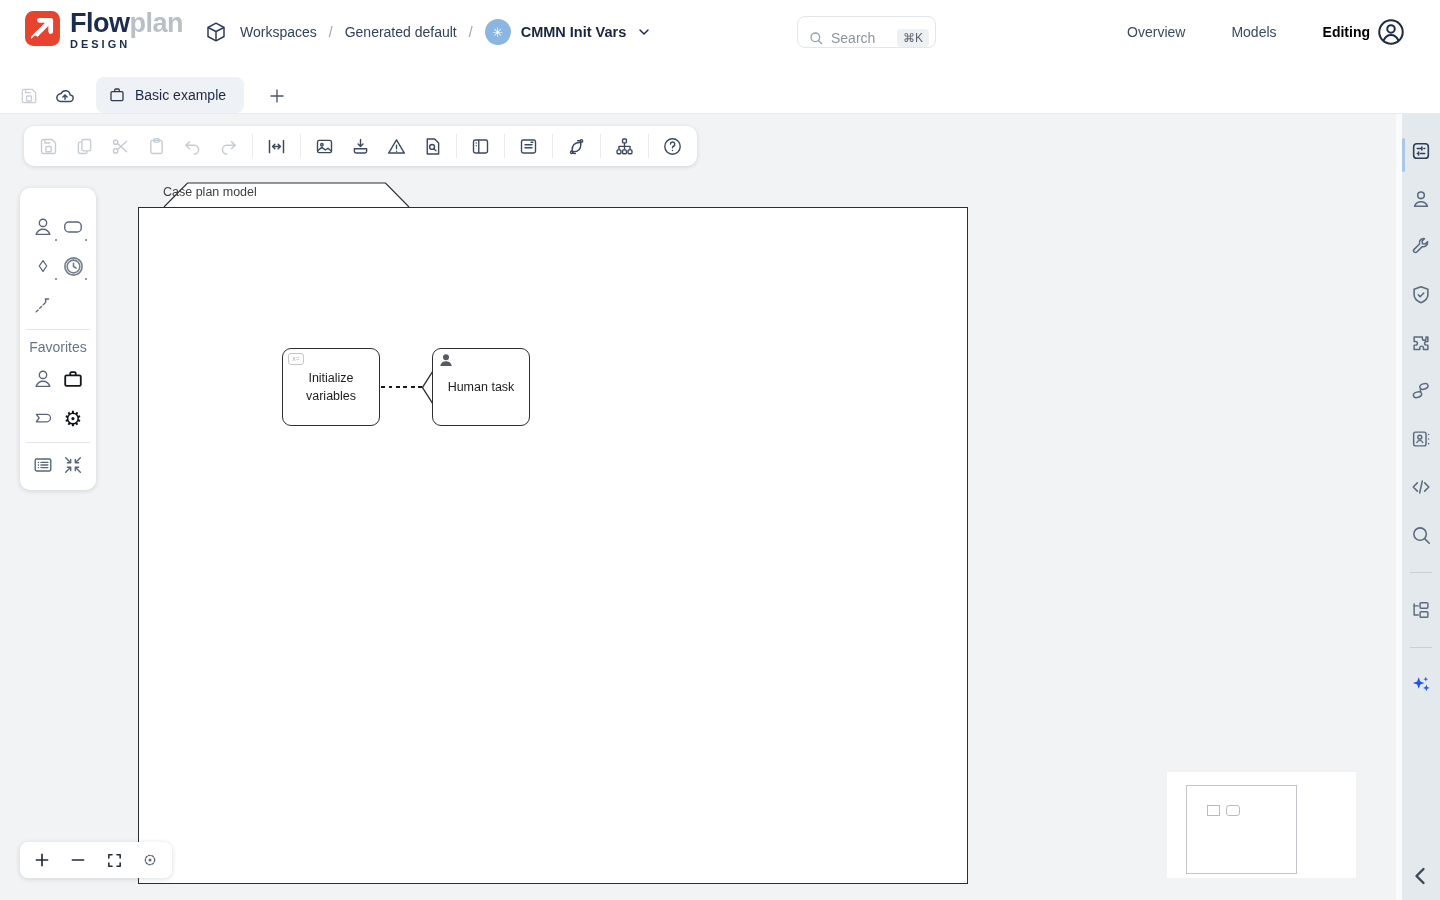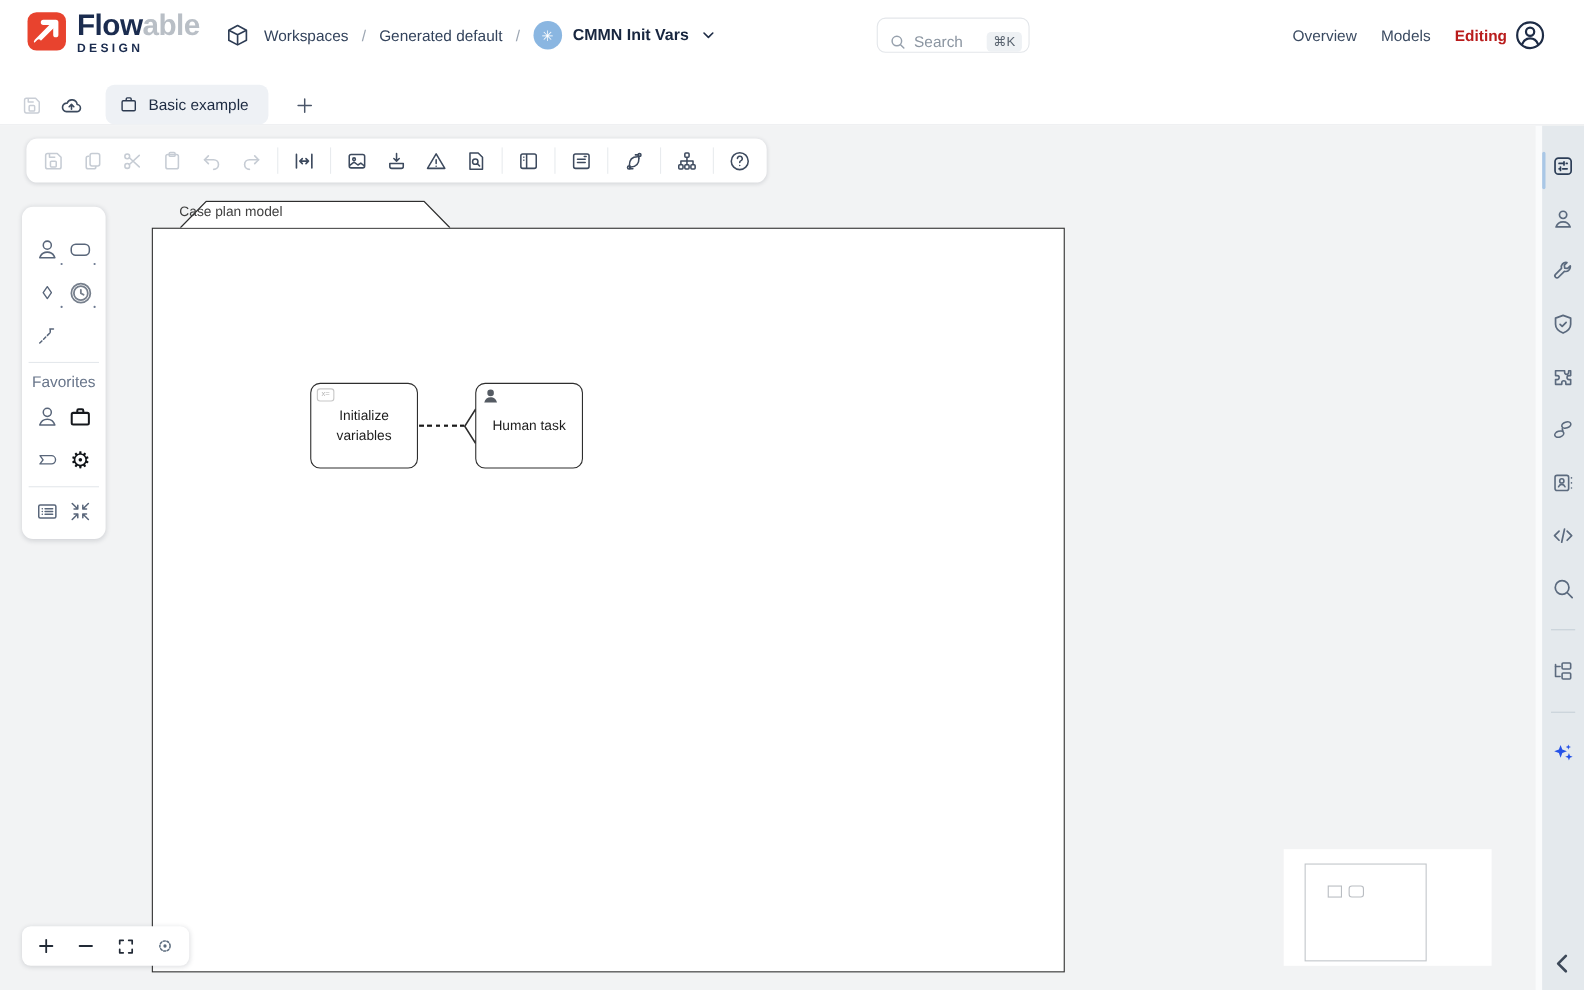--- a/index.html
+++ b/index.html
@@ -16,22 +16,22 @@
   .brand .b2 { color:#b9bfc6; }
   .logo-sub { font-size:11px; font-weight:bold; letter-spacing:3px; color:#1b2c4f; margin-top:2px; }
   .breadcrumb { position:absolute; left:204px; top:0; height:64px; display:flex; align-items:center; gap:12px; font-size:14px; color:#33435c; }
   .crumb-sep { color:#9aa4b1; font-size:14px; }
   .model-chip { display:flex; align-items:center; gap:10px; }
   .model-avatar { width:26px; height:26px; border-radius:50%; background:#8ab6e1; color:#fff; display:flex; align-items:center; justify-content:center; font-size:13px; }
   .model-name { font-weight:bold; font-size:14.5px; color:#18263f; }
   .searchbox { position:absolute; left:797px; top:16px; width:139px; height:32px; border:1px solid #e3e6ea; border-radius:8px; background:#fff; display:flex; align-items:center; padding:12px 6px 0 10px; gap:7px; cursor:text; }
   .search-ph { flex:1; font-size:14px; color:#8b95a1; }
   .kbd { background:#eef1f4; border-radius:4px; font-size:12px; color:#5a6470; padding:2px 6px; }
-  .topnav { position:absolute; right:70px; top:0; height:64px; display:flex; align-items:center; gap:22px; font-size:14px; color:#3a4a61;text-align:center; }
-  .topnav .active { font-weight:bold; color:#b91c1c; }
+  .topnav { position:absolute; right:70px; top:0; height:64px; display:flex; align-items:center; gap:46px; font-size:14px; color:#3a4a61;text-align:center; }
+  .topnav .active { font-weight:bold; color:#000000; }
   .user-avatar { position:absolute; right:34px; top:17px; width:30px; height:30px; color:#1e2c46; cursor:pointer; }
 
   
   .tabbar { position:absolute; left:0; top:64px; width:1440px; height:50px; background:#fff; border-bottom:1px solid #e8eaed; z-index:25; display:flex; align-items:flex-end; }
   .tb-ic { width:34px; height:34px; display:flex; align-items:center; justify-content:center; color:#3c4a5e; cursor:pointer; }
   .tb-ic.disabled { color:#c9ced6; cursor:default; }
   .tab-pill { height:36px; margin-left:14px; background:#eef1f5; border-radius:8px; display:flex; align-items:center; gap:9px; padding:0 18px 0 12px; cursor:pointer; }
   .tab-pill .lbl { font-size:14px; color:#1d2b42; }
   .add-tab { margin-left:16px; }
 
@@ -94,21 +94,21 @@
 
 <div class="header">
   <div class="logo-wrap">
     <svg class="logo-mark" viewBox="0 0 36 36">
       <rect x="1" y="1" width="34" height="34" rx="8" fill="#e8432e"></rect>
       <path d="M9 27 L23 13" stroke="#fff" stroke-width="4.6" stroke-linecap="round"></path>
       <path d="M15 10 h11 v11" fill="none" stroke="#fff" stroke-width="4.6" stroke-linejoin="round" stroke-linecap="round"></path>
       <path d="M7 31 L11 27" stroke="#e8432e" stroke-width="4" stroke-linecap="round"></path>
     </svg>
     <div class="logo-text-col">
-      <div class="brand"><span>Flow</span><span class="b2">able</span></div>
+      <div class="brand"><span>Flow</span><span class="b2">plan</span></div>
       <div class="logo-sub">DESIGN</div>
     </div>
   </div>
 
   <div class="breadcrumb">
     <svg width="24" height="24" viewBox="0 0 24 24" fill="none" stroke="#2e3d55" stroke-width="1.5" stroke-linejoin="round">
       <path d="M12 3.2l8 4.3v9L12 20.8l-8-4.3v-9z"></path>
         <path d="M12 11.5V20.8M4 7.5l8 4 8-4"></path>
     </svg>
     <span>Workspaces</span>

